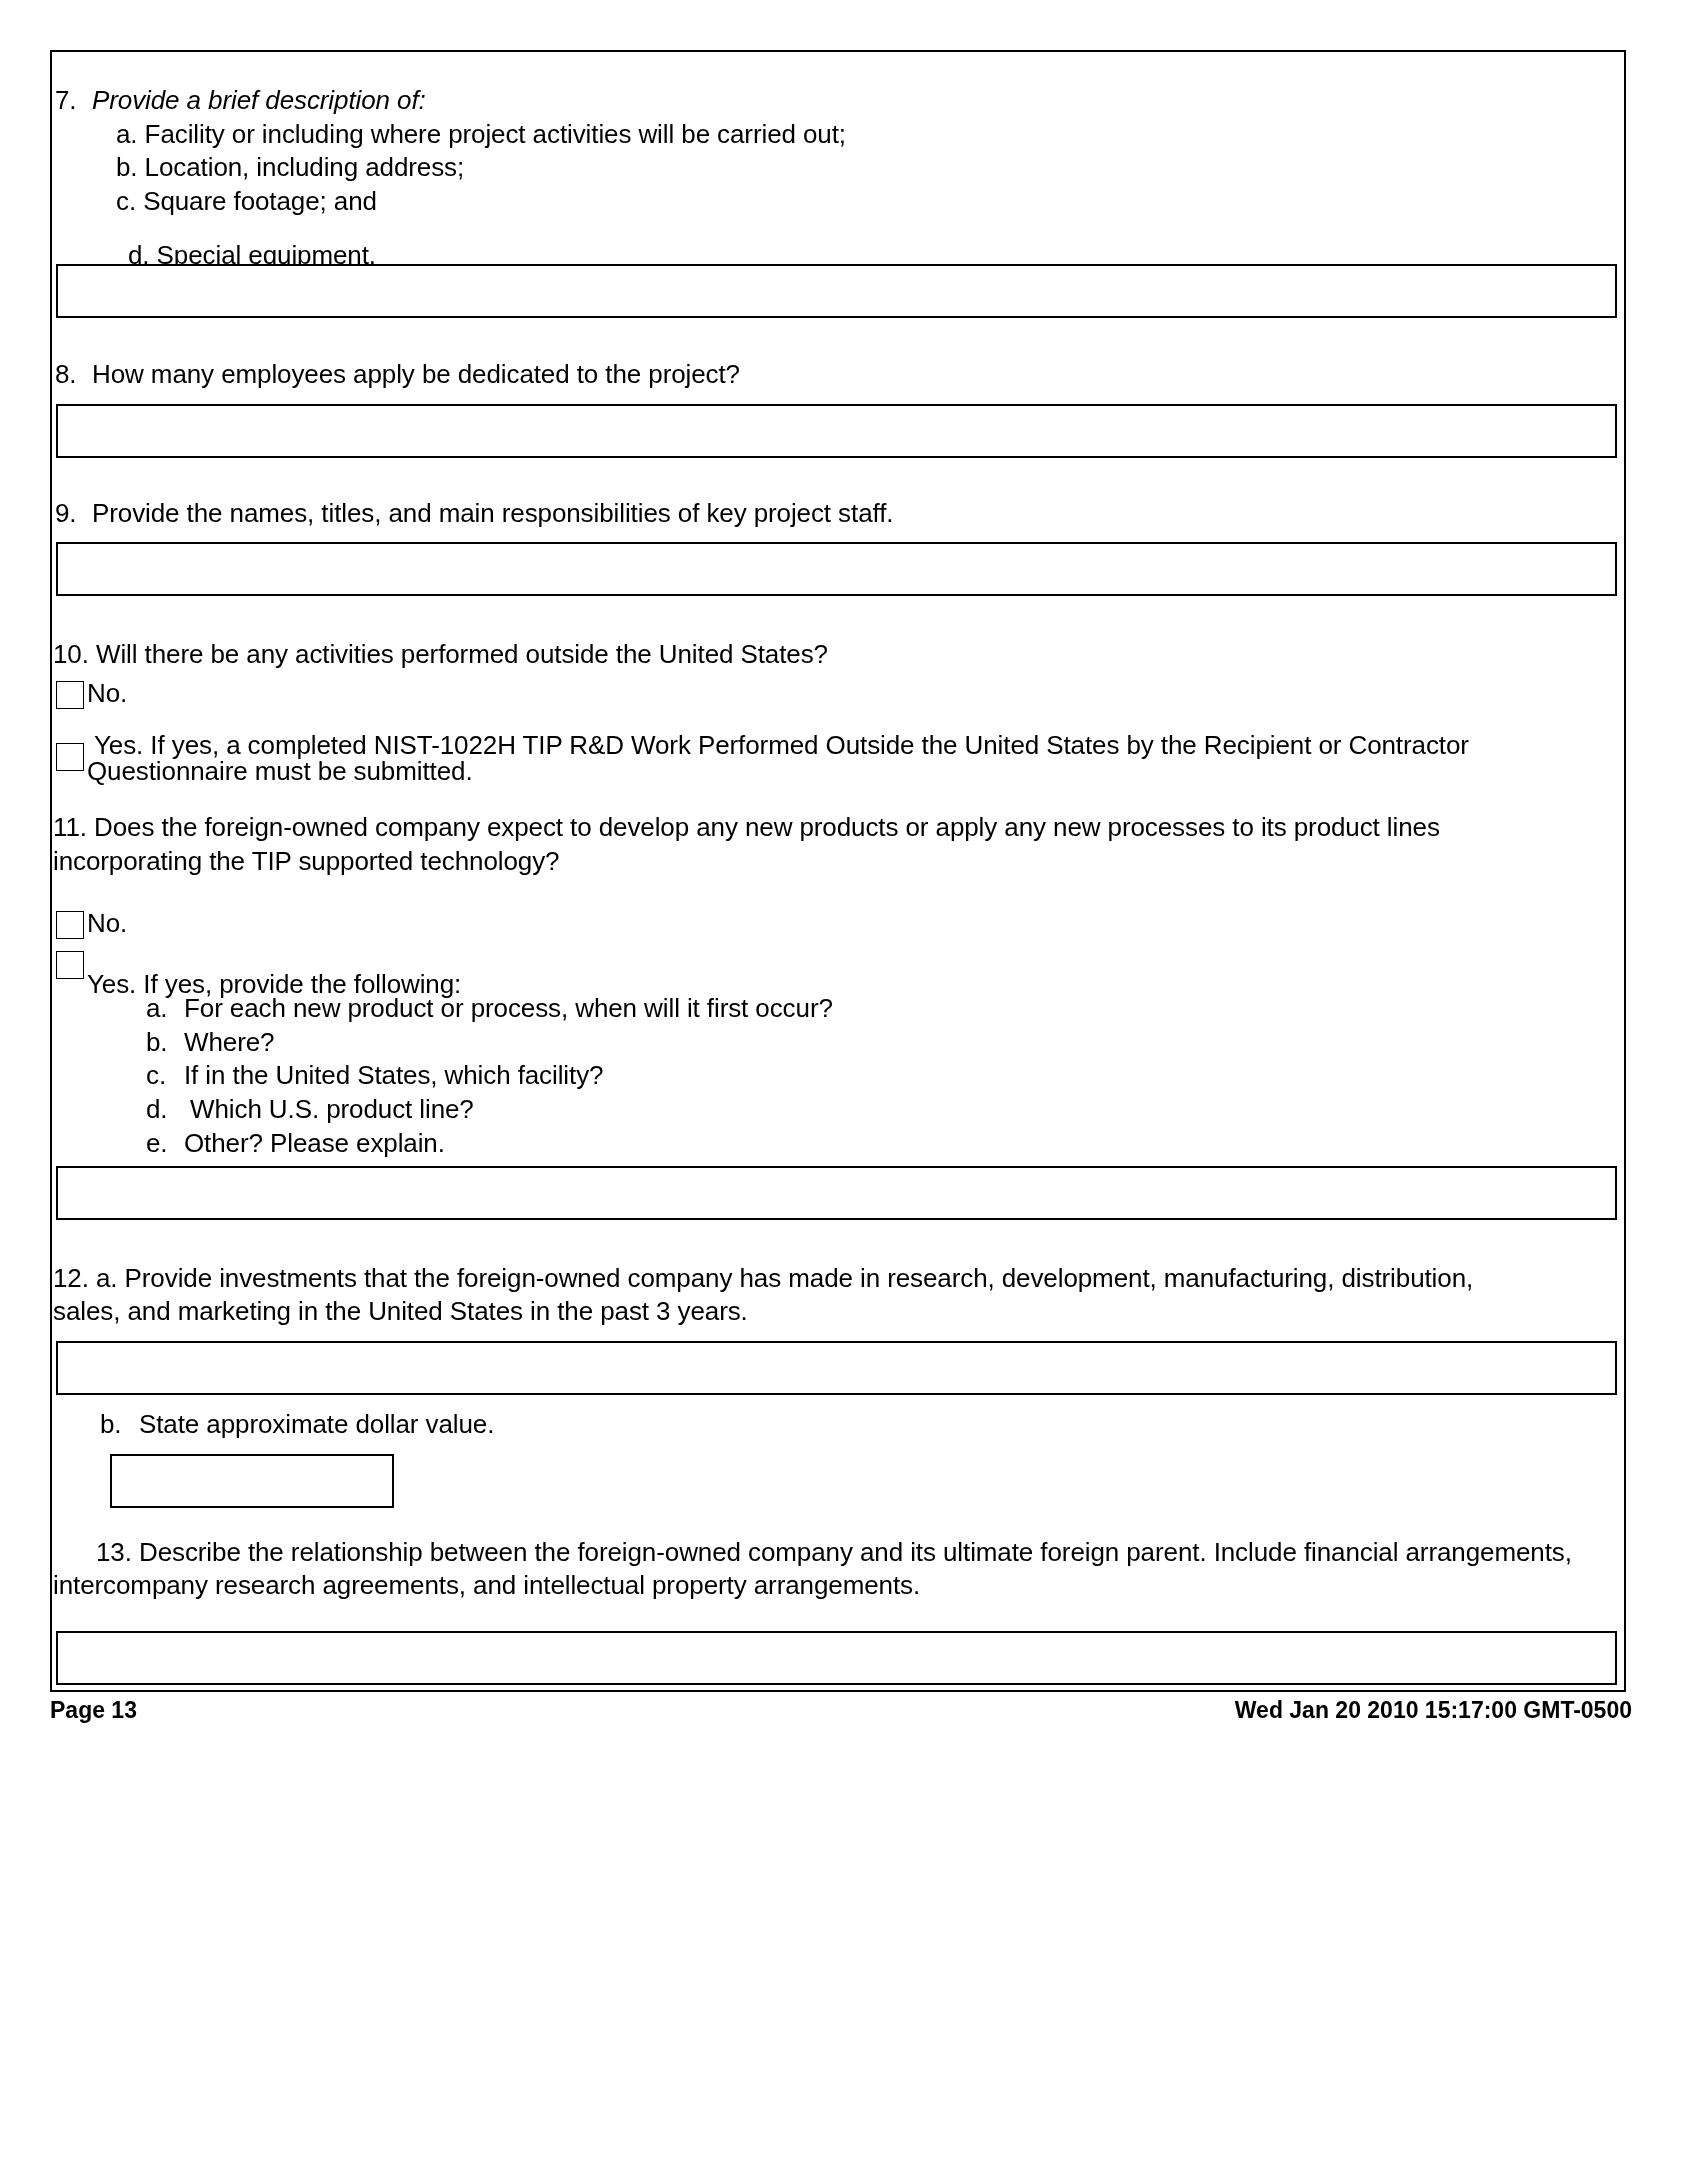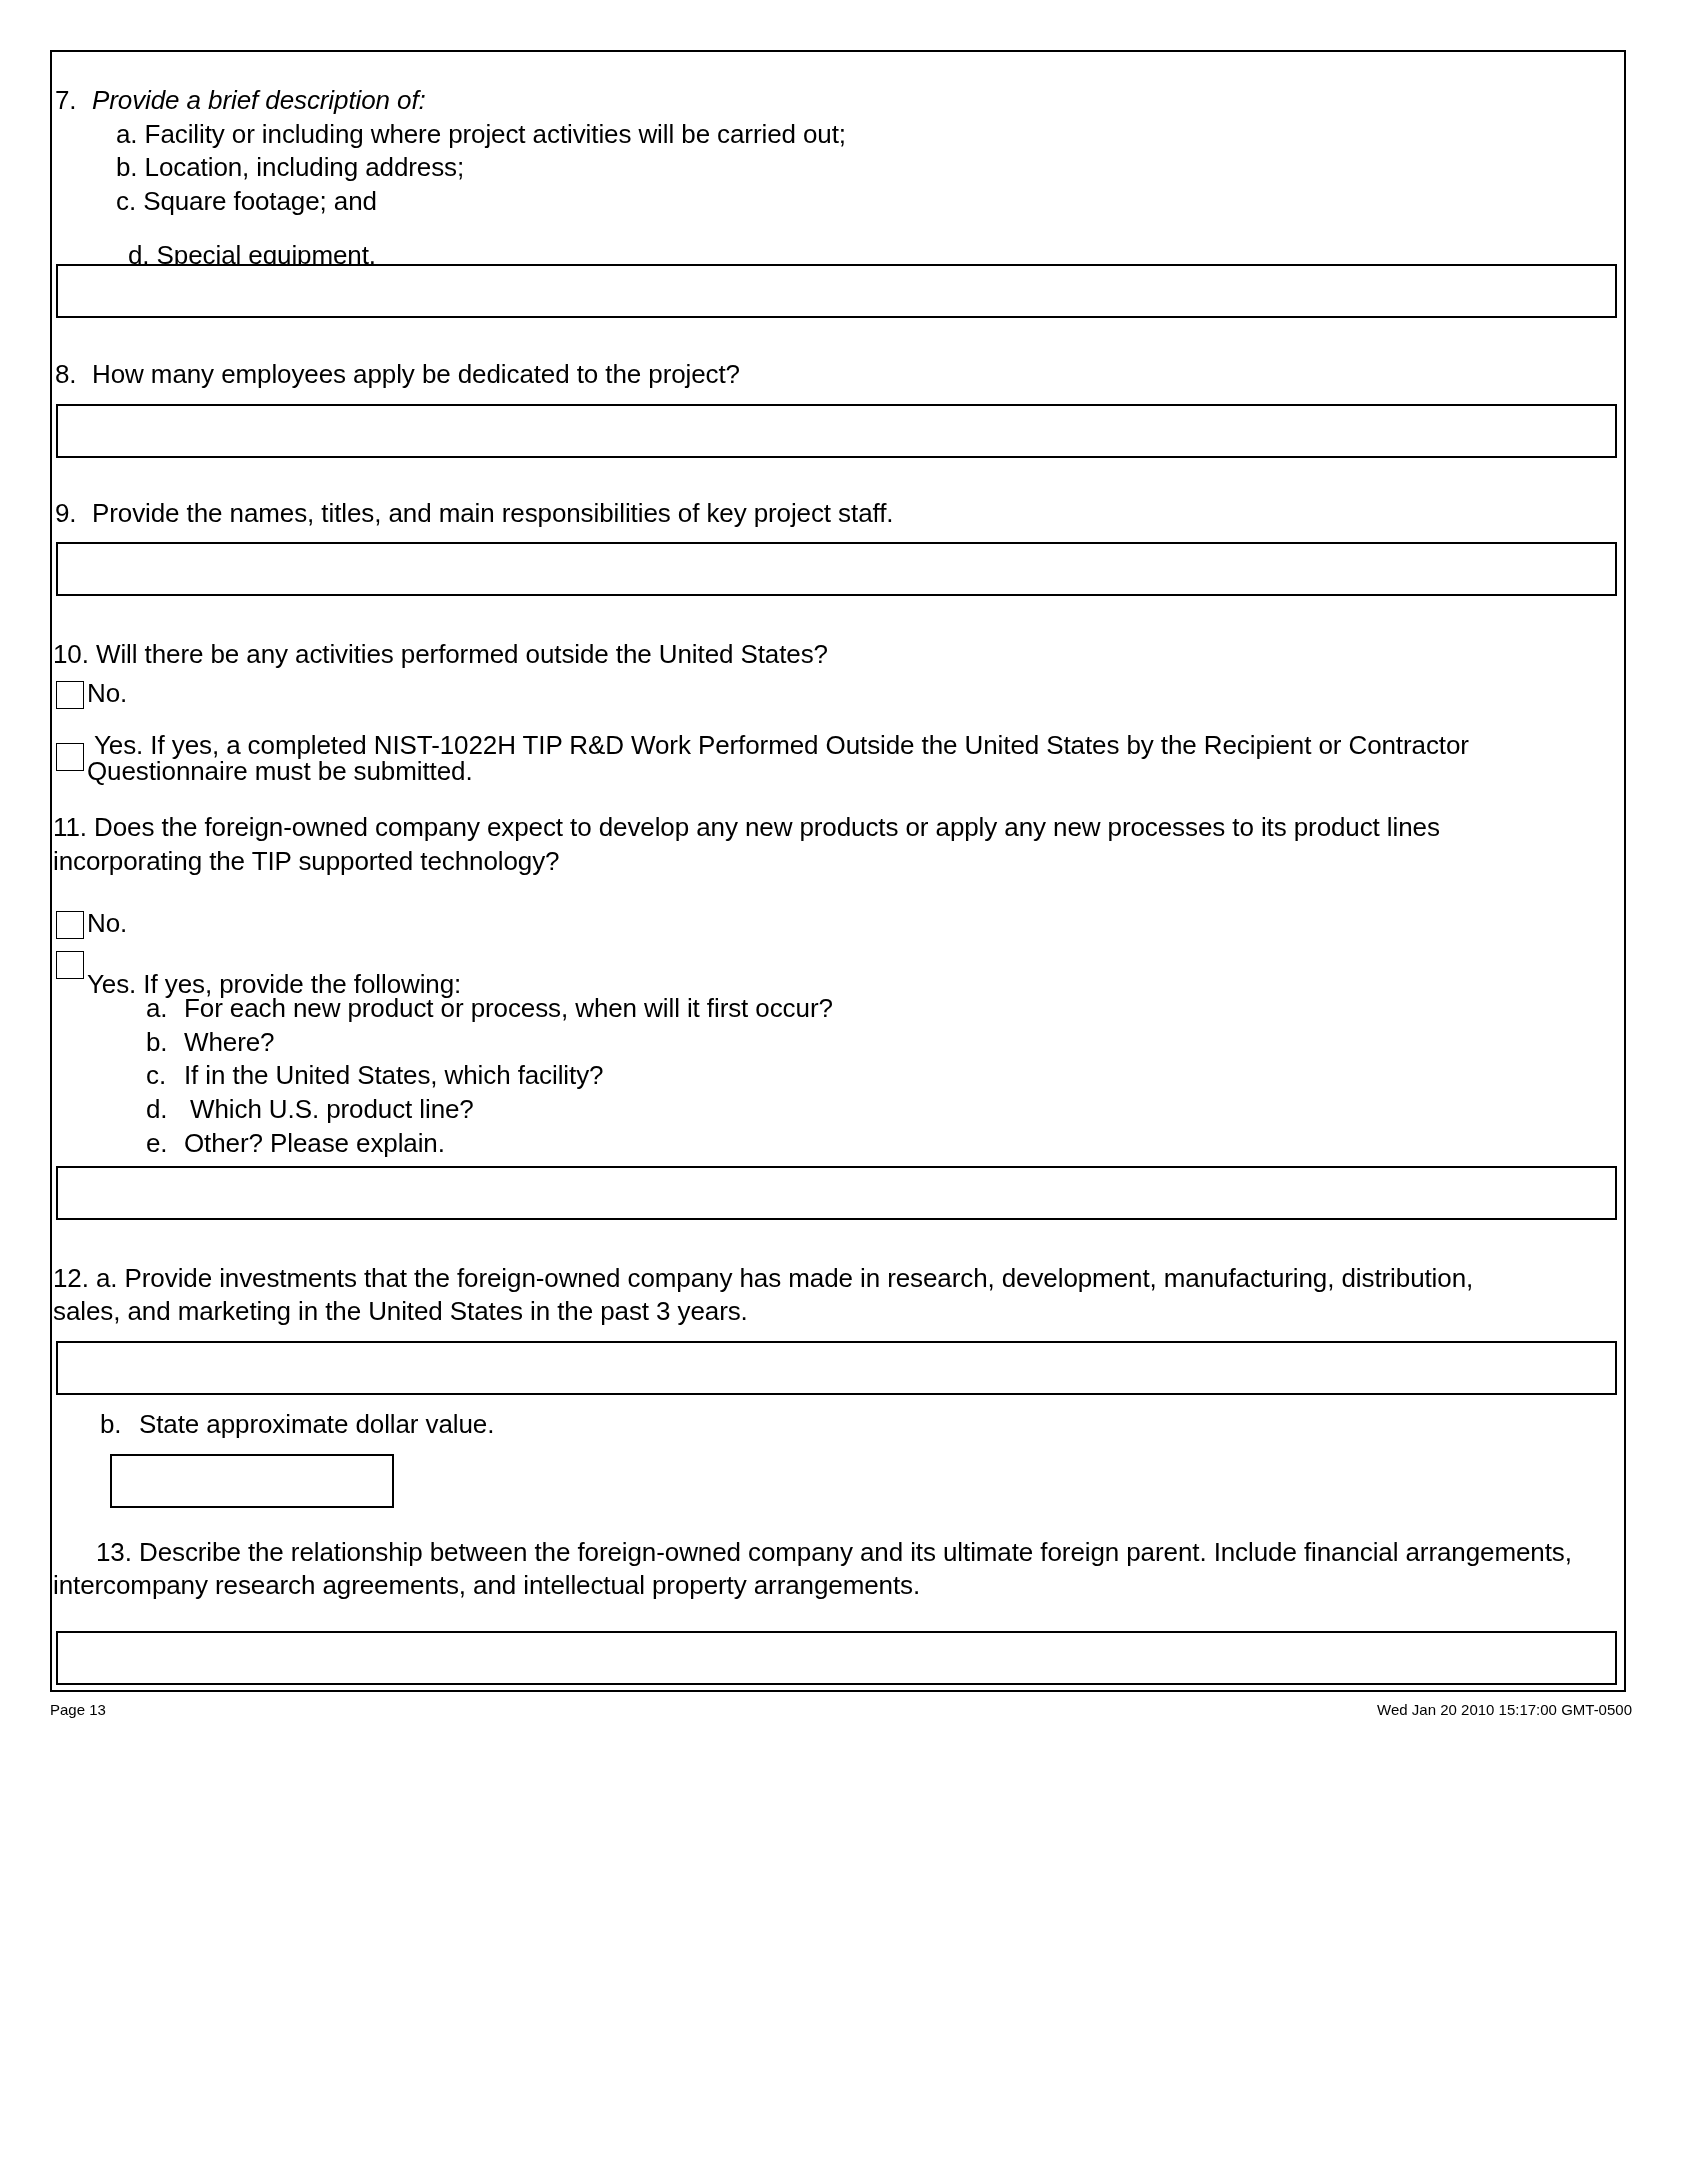--- a/index.html
+++ b/index.html
@@ -17,21 +17,21 @@
   }
   .field {
     position: absolute; border: 2px solid #000; box-sizing: border-box; background: #fff;
     font-family: "Liberation Sans", sans-serif; font-size: 24px; padding: 0 8px; outline: none;
   }
   .wide { left: 56px; width: 1561px; height: 54px; }
   .cb {
     position: absolute; width: 28px; height: 28px; border: 1.5px solid #000; box-sizing: border-box;
     background: #fff; cursor: pointer;
   }
-  .footer { position: absolute; font-size: 15px; line-height: 28px; white-space: nowrap; }
+  .footer { position: absolute; font-size: 23px; line-height: 28px; white-space: nowrap; font-weight: bold; }
 </style>
 </head>
 <body>
 
 <div class="page-frame"></div>
 
 <div class="txt" style="left:55px; top:83px;">7.</div>
 <div class="txt" style="left:92px; top:83px;font-style:italic;">Provide a brief description of:</div>
 <div class="txt" style="left:116px; top:117px;">a. Facility or including where project activities will be carried out;</div>
 <div class="txt" style="left:116px; top:150px;">b. Location, including address;</div>

